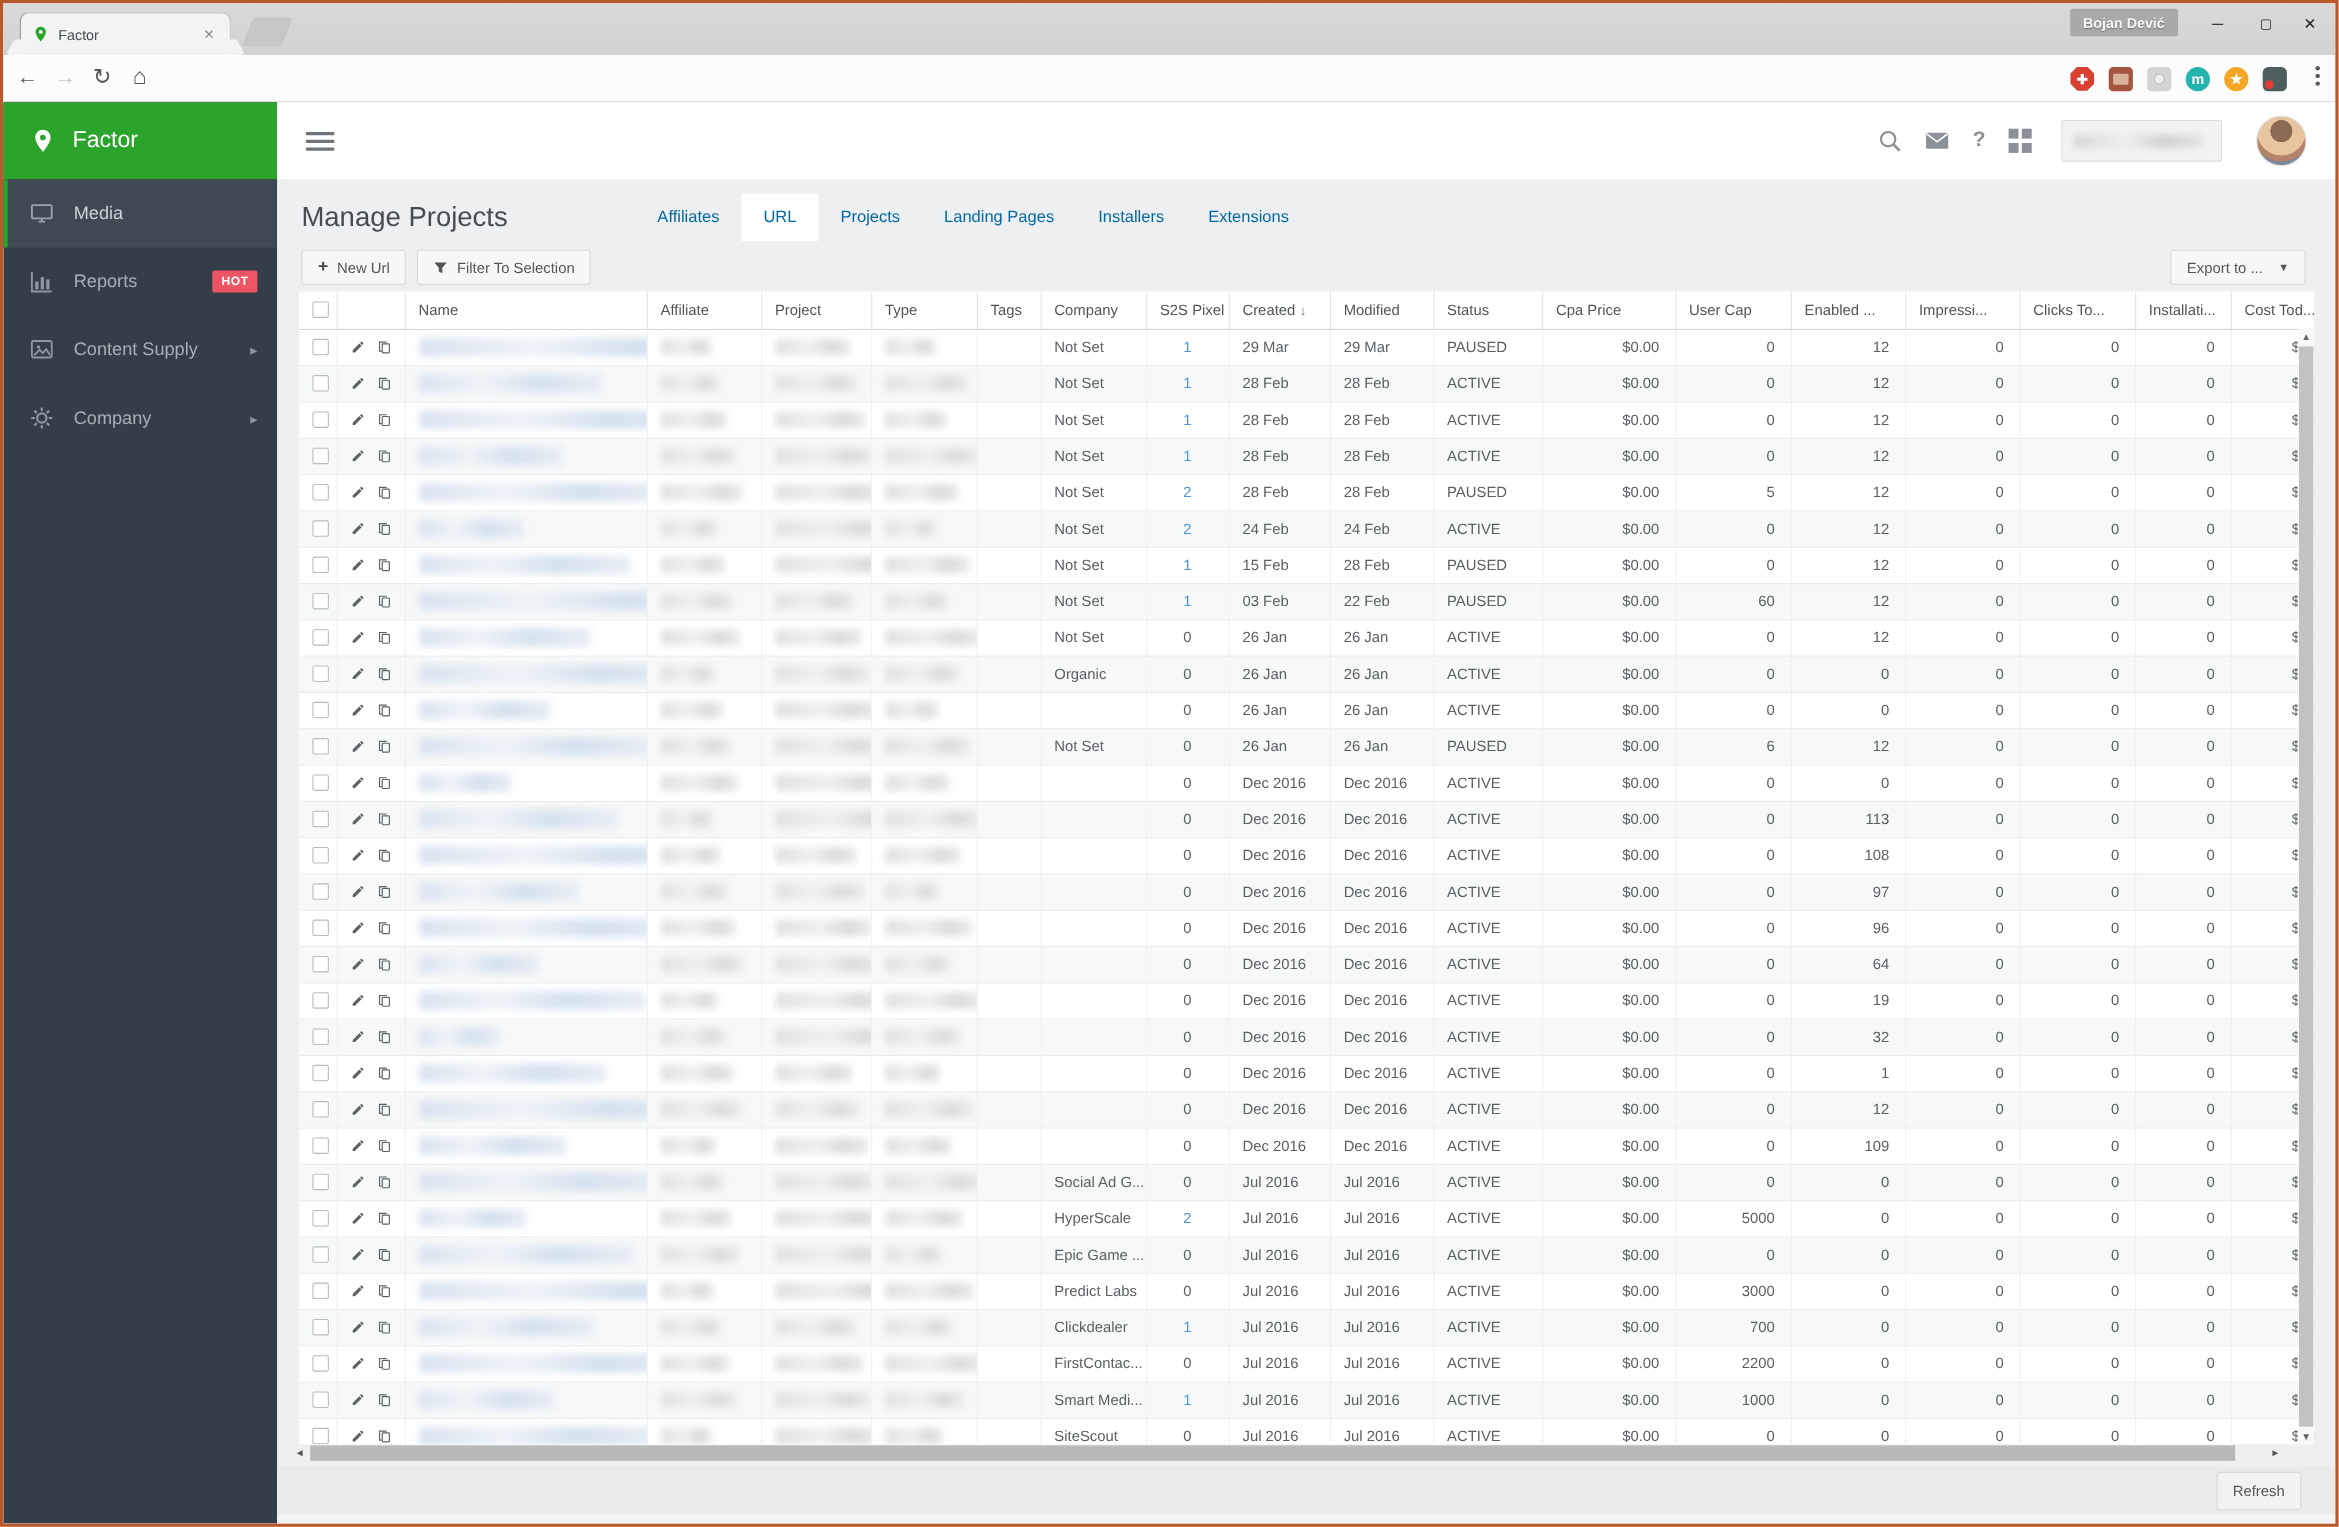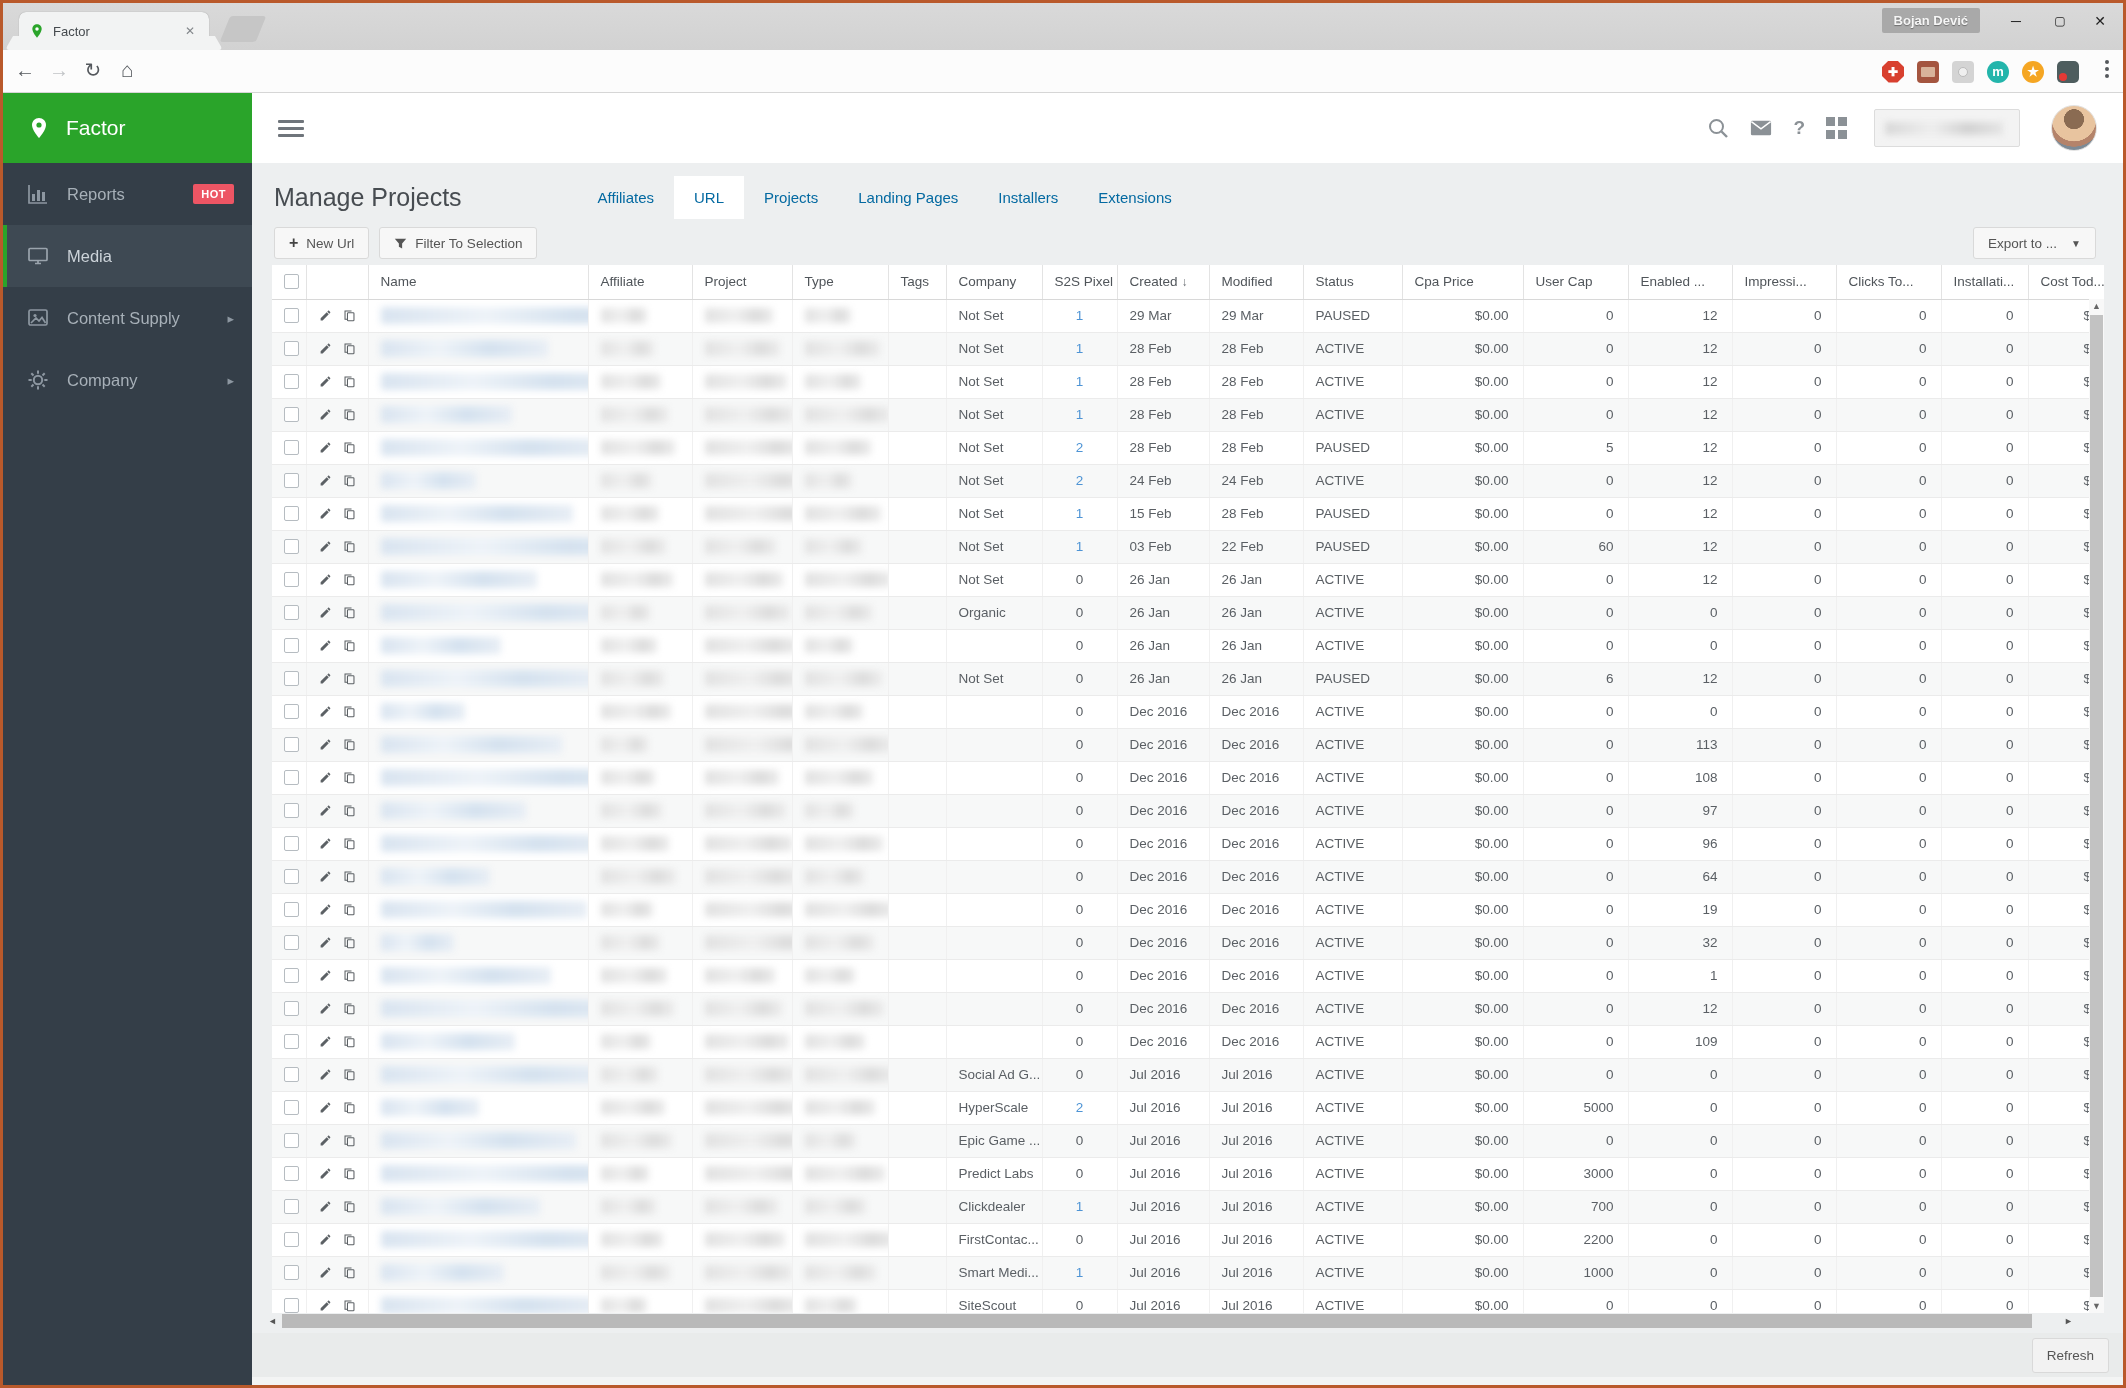--- a/index.html
+++ b/index.html
@@ -100,21 +100,21 @@
 .vthumb { position:absolute; left:1px; right:1px; top:16px; bottom:16px; background:#c2c2c2; }
 .varrow { position:absolute; left:0; right:0; height:14px; text-align:center; font-size:9px; color:#666; line-height:14px; }
 .vup { top:0; } .vdown { bottom:0; }
 .hscroll { position:absolute; left:16px; top:1150px; width:1822px; height:17px; }
 .hthumb { position:absolute; left:14px; top:1px; width:1750px; height:14px; background:#b9b9b9; }
 .harrow { position:absolute; top:1px; width:12px; font-size:9px; color:#555; line-height:15px; }
 .hleft { left:0; } .hright { right:14px; }
 
 .footerbar { position:absolute; left:0; right:0; top:1170px; height:44px; background:#e9ebeb; }
 .below-footer { position:absolute; left:0; right:0; top:1214px; bottom:0; background:#f3f4f4; }
-.btn-refresh { position:absolute; right:14px; top:5px; height:35px; background:#f2f2f2; }
+.btn-refresh { position:absolute; right:31px; top:5px; height:35px; background:#f2f2f2; }
 svg { display:block; }
 </style>
 </head>
 <body>
 
 <div class="titlebar">
   <div class="btab">
     <svg width="16" height="16" viewBox="0 0 24 24">
         <path d="M12 2C8.1 2 5 5.1 5 9c0 5.2 7 13 7 13s7-7.8 7-13c0-3.9-3.1-7-7-7z" fill="#2aa42a"></path>
         <circle cx="12" cy="9" r="2.6" fill="#fff"></circle>
@@ -158,36 +158,36 @@
 
 <div class="app">
   <div class="sidebar">
     <div class="side-head">
       <svg width="24" height="24" viewBox="0 0 24 24">
           <path d="M12 2C8.1 2 5 5.1 5 9c0 5.2 7 13 7 13s7-7.8 7-13c0-3.9-3.1-7-7-7z" fill="#fff"></path>
           <circle cx="12" cy="9" r="2.6" fill="#2aa42a"></circle>
         </svg>
       <span class="brand">Factor</span>
     </div>
+    <div class="side-item active">
+      <svg class="side-icon" viewBox="0 0 22 22">
+          <rect x="2" y="3.5" width="18" height="12" rx="1" fill="none" stroke="#9aa4ad" stroke-width="1.7"></rect>
+          <path d="M8 18.5h6M11 15.5v3" stroke="#9aa4ad" stroke-width="1.7"></path>
+        </svg>
+      <span>Media</span>
+    </div>
     <div class="side-item">
       <svg class="side-icon" viewBox="0 0 22 22">
           <path d="M2 2v18h18" stroke="#8d97a1" stroke-width="1.7" fill="none"></path>
           <rect x="5" y="11" width="3" height="7" fill="#8d97a1"></rect>
           <rect x="10" y="7" width="3" height="11" fill="#8d97a1"></rect>
           <rect x="15" y="9" width="3" height="9" fill="#8d97a1"></rect>
         </svg>
       <span>Reports</span>
       <span class="badge-hot">HOT</span>
-    </div>
-    <div class="side-item active">
-      <svg class="side-icon" viewBox="0 0 22 22">
-          <rect x="2" y="3.5" width="18" height="12" rx="1" fill="none" stroke="#9aa4ad" stroke-width="1.7"></rect>
-          <path d="M8 18.5h6M11 15.5v3" stroke="#9aa4ad" stroke-width="1.7"></path>
-        </svg>
-      <span>Media</span>
     </div>
     <div class="side-item">
       <svg class="side-icon" viewBox="0 0 22 22">
           <rect x="2" y="3" width="18" height="15" rx="1.5" fill="none" stroke="#8d97a1" stroke-width="1.7"></rect>
           <circle cx="8" cy="8.5" r="1.6" fill="#8d97a1"></circle>
           <path d="M4 16l5-5 3 3 3-3.5 3.5 5.5" fill="none" stroke="#8d97a1" stroke-width="1.7"></path>
         </svg>
       <span>Content Supply</span>
       <span class="side-arrow">▸</span>
     </div>

